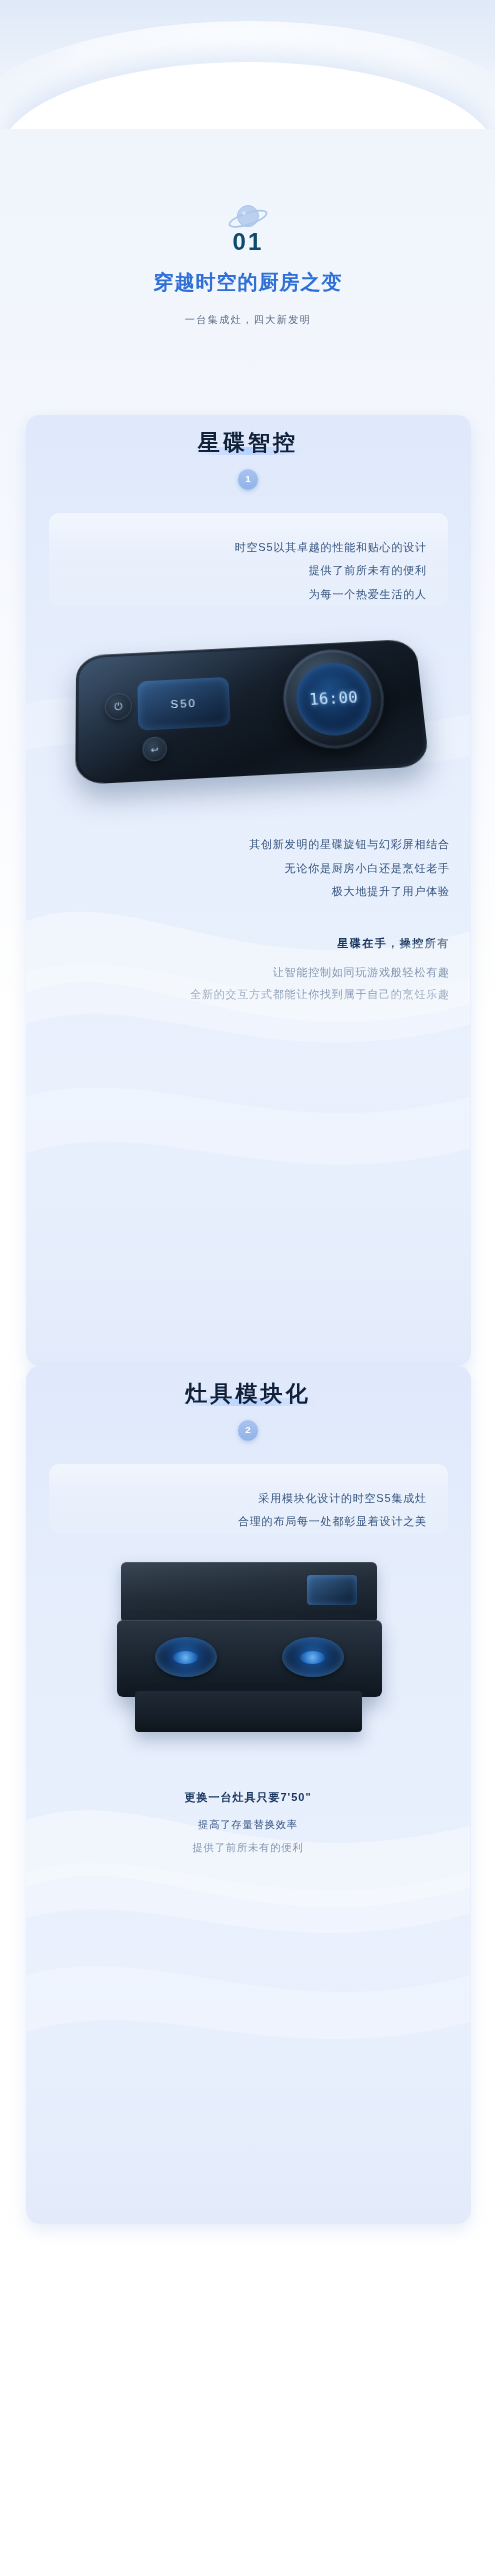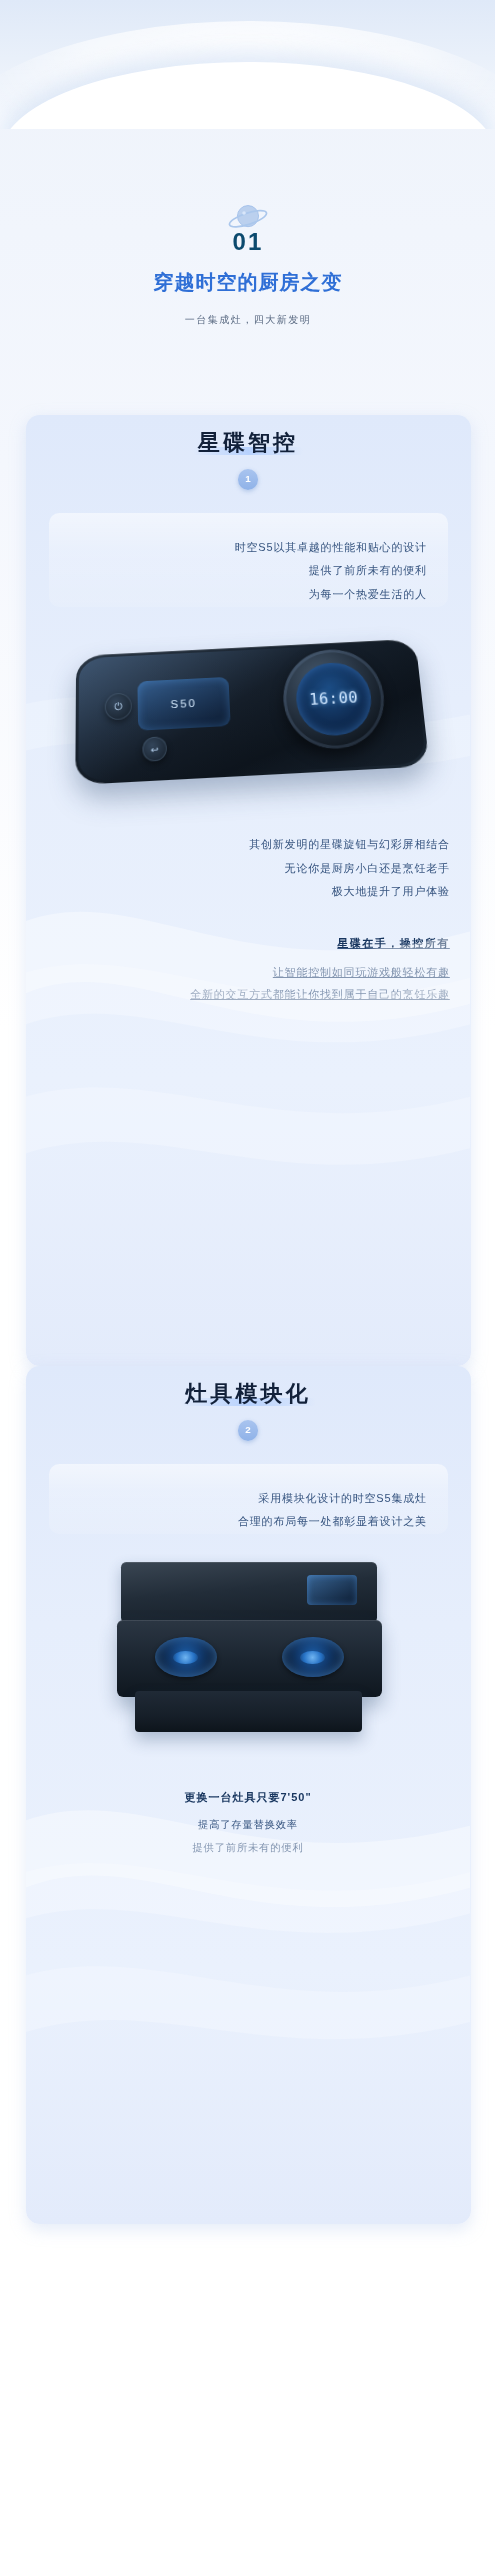--- a/index.html
+++ b/index.html
@@ -392,21 +392,21 @@
       </div>
     </div>
   </div>
 
   <div class="copy-block">
     <div>其创新发明的星碟旋钮与幻彩屏相结合</div>
     <div>无论你是厨房小白还是烹饪老手</div>
     <div>极大地提升了用户体验</div>
   </div>
 
-  <div class="copy-block tight" style="padding-top:28px;text-decoration:underline;">
+  <div class="copy-block tight" style="padding-top:28px;">
     <div class="copy-strong">星碟在手，操控所有</div>
     <div style="height:7.2px"></div>
     <div>让智能控制如同玩游戏般轻松有趣</div>
     <div>全新的交互方式都能让你找到属于自己的烹饪乐趣</div>
   </div>
 </div>
 
 <div class="card card-2">
   <svg class="card-wave" viewBox="0 0 862 1660" preserveAspectRatio="none">
     <path d="M0,880 C230,800 430,1000 862,890 L862,1010 C430,1130 230,920 0,1010 Z" fill="rgba(255,255,255,0.45)"></path>

